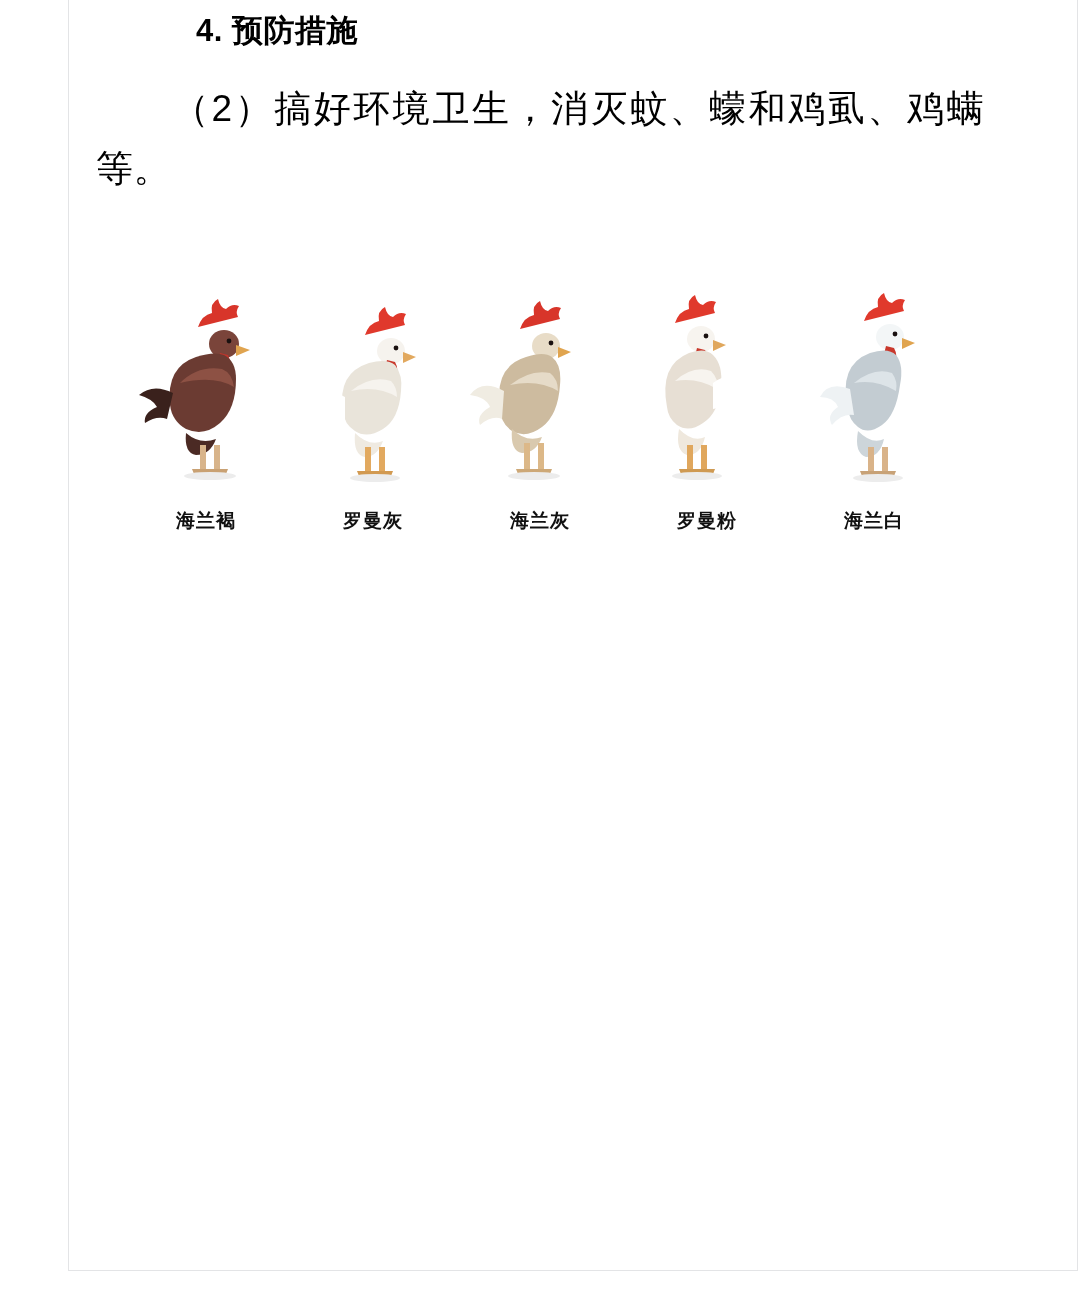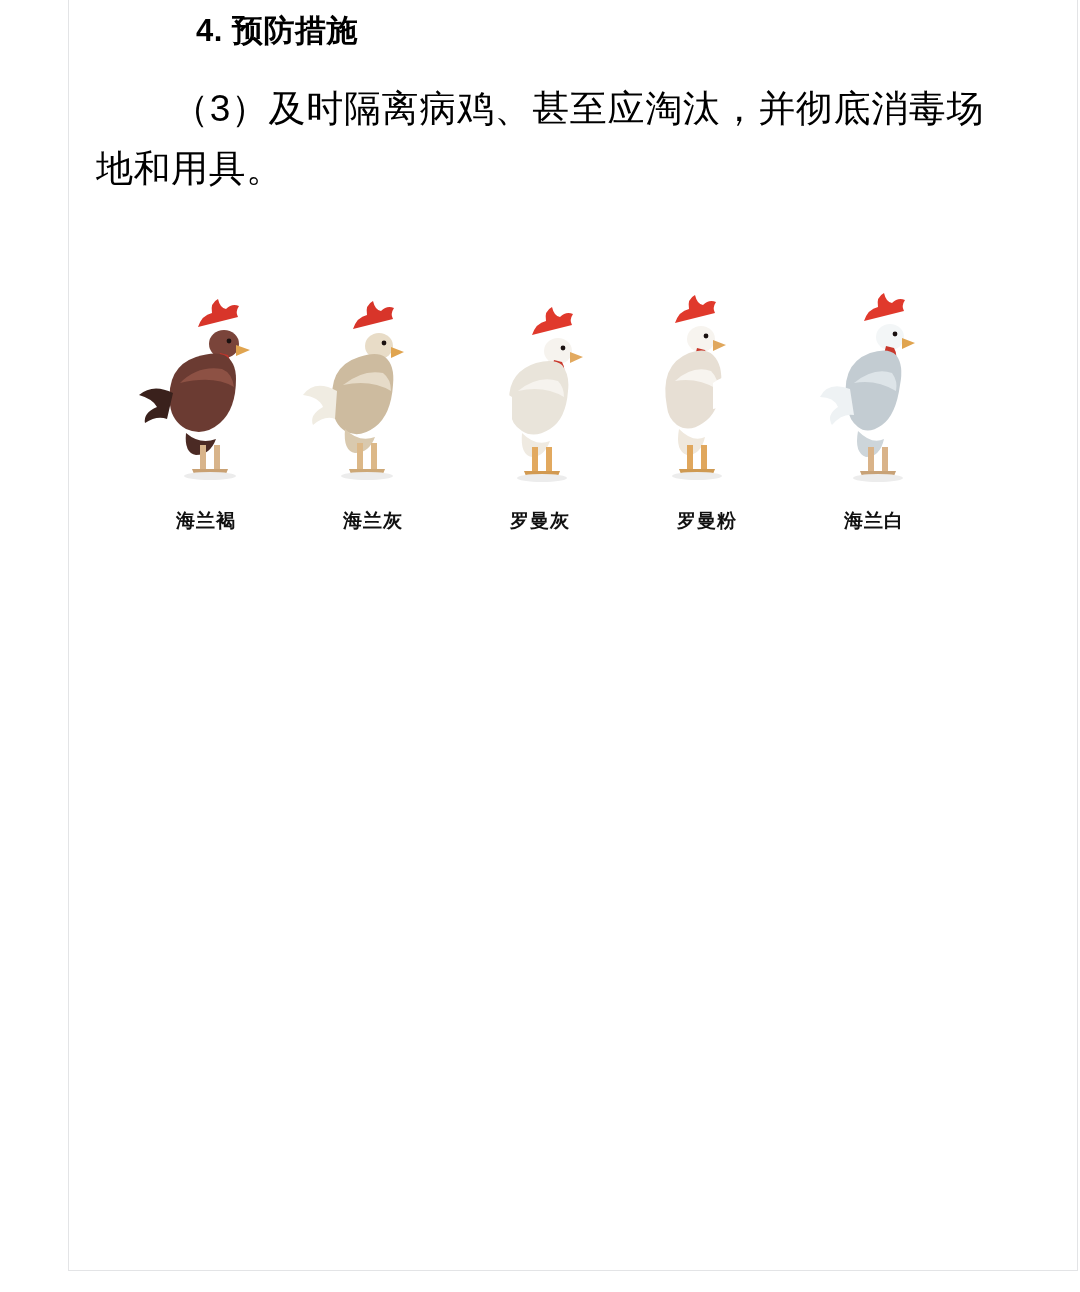--- a/index.html
+++ b/index.html
@@ -94,21 +94,21 @@
 </head>
 <body>
 
 <div class="page">
   <div class="page-frame"></div>
 
   <div class="content">
 
     <h2 class="section-title">4. 预防措施</h2>
 
-    <p class="para">（3）及时隔离病鸡、甚至应淘汰，并彻底消毒场地和用具。</p>
+    <p class="para">（2）搞好环境卫生，消灭蚊、蠓和鸡虱、鸡螨等。</p>
 
     <div class="figure">
 
       <div class="breed">
         <div class="breed-art">
           <svg viewBox="0 0 160 215" xmlns="http://www.w3.org/2000/svg">
             <g>
               <path d="M72 40 q4 -12 14 -14 q-2 -10 6 -14 q2 9 8 10 q6 -6 13 -3 q-4 6 -1 11 z" fill="#d8352a"></path>
               <ellipse cx="98" cy="57" rx="15" ry="14" fill="#7a443a"></ellipse>
               <path d="M110 58 l14 5 l-14 6 z" fill="#e0a44f"></path>
@@ -126,20 +126,44 @@
             </g>
           </svg>
         </div>
         <div class="breed-label">海兰褐</div>
       </div>
 
       <div class="breed">
         <div class="breed-art">
           <svg viewBox="0 0 160 215" xmlns="http://www.w3.org/2000/svg">
             <g>
+              <path d="M72 48 q4 -12 14 -14 q-2 -10 6 -14 q2 9 8 10 q6 -6 13 -3 q-4 6 -1 11 z" fill="#e0392c"></path>
+              <ellipse cx="98" cy="64" rx="14" ry="13" fill="#f6f3ee"></ellipse>
+              <path d="M110 65 l13 5 l-13 6 z" fill="#e2a95f"></path>
+              <circle cx="103" cy="61" r="2.4" fill="#1a1110"></circle>
+              <path d="M94 73 q-3 10 -1 15 q4 6 10 2 q3 -8 -1 -15 z" fill="#c9382c"></path>
+              <path d="M50 124 q-6 -38 26 -48 q18 -5 26 2 q8 10 6 26 q-2 28 -18 38 q-16 10 -28 2 q-11 -7 -12 -20z" fill="#e9e4da"></path>
+              <path d="M58 104 q20 -16 40 -10 q6 6 6 16 q-20 -12 -46 -6z" fill="#f6f3ee"></path>
+              <path d="M52 110 q-24 -14 -38 4 q18 2 22 12 q-16 8 -10 20 q12 -12 26 -8z" fill="#ffffff"></path>
+              <path d="M62 146 q14 14 28 8 q-6 16 -18 16 q-12 -2 -10 -24z" fill="#efeae1"></path>
+              <rect x="72" y="160" width="6" height="24" fill="#e2a95f"></rect>
+              <rect x="86" y="160" width="6" height="24" fill="#e2a95f"></rect>
+              <path d="M64 184 h20 l-2 5 h-16 z" fill="#d29a52"></path>
+              <path d="M80 184 h20 l-2 5 h-16 z" fill="#d29a52"></path>
+              <ellipse cx="82" cy="191" rx="25" ry="4" fill="#ececec"></ellipse>
+            </g>
+          </svg>
+        </div>
+        <div class="breed-label">罗曼灰</div>
+      </div>
+
+      <div class="breed">
+        <div class="breed-art">
+          <svg viewBox="0 0 160 215" xmlns="http://www.w3.org/2000/svg">
+            <g>
               <path d="M60 42 q4 -12 14 -14 q-2 -10 6 -14 q2 9 8 10 q6 -6 13 -3 q-4 6 -1 11 z" fill="#d8352a"></path>
               <ellipse cx="86" cy="59" rx="14" ry="13" fill="#e8dcc7"></ellipse>
               <path d="M98 60 l13 5 l-13 6 z" fill="#e0a44f"></path>
               <circle cx="91" cy="56" r="2.4" fill="#1a1110"></circle>
               <path d="M82 68 q-3 10 -1 15 q4 6 10 2 q3 -8 -1 -15 z" fill="#c0352c"></path>
               <path d="M40 120 q-6 -40 26 -50 q18 -6 26 0 q10 8 8 28 q-2 30 -18 42 q-16 12 -30 4 q-12 -8 -12 -24z" fill="#cdbb9f"></path>
               <path d="M50 98 q20 -16 40 -12 q8 6 8 18 q-20 -12 -48 -6z" fill="#e6dbc8"></path>
               <path d="M44 104 q-22 -12 -34 4 q16 2 20 12 q-14 8 -10 18 q12 -10 22 -6z" fill="#f0ece2"></path>
               <path d="M52 142 q14 14 30 8 q-6 16 -20 16 q-12 -2 -10 -24z" fill="#d9c9ae"></path>
               <rect x="64" y="156" width="6" height="26" fill="#dcb888"></rect>
@@ -150,44 +174,20 @@
             </g>
           </svg>
         </div>
         <div class="breed-label">海兰灰</div>
       </div>
 
       <div class="breed">
         <div class="breed-art">
           <svg viewBox="0 0 160 215" xmlns="http://www.w3.org/2000/svg">
             <g>
-              <path d="M72 48 q4 -12 14 -14 q-2 -10 6 -14 q2 9 8 10 q6 -6 13 -3 q-4 6 -1 11 z" fill="#e0392c"></path>
-              <ellipse cx="98" cy="64" rx="14" ry="13" fill="#f6f3ee"></ellipse>
-              <path d="M110 65 l13 5 l-13 6 z" fill="#e2a95f"></path>
-              <circle cx="103" cy="61" r="2.4" fill="#1a1110"></circle>
-              <path d="M94 73 q-3 10 -1 15 q4 6 10 2 q3 -8 -1 -15 z" fill="#c9382c"></path>
-              <path d="M50 124 q-6 -38 26 -48 q18 -5 26 2 q8 10 6 26 q-2 28 -18 38 q-16 10 -28 2 q-11 -7 -12 -20z" fill="#e9e4da"></path>
-              <path d="M58 104 q20 -16 40 -10 q6 6 6 16 q-20 -12 -46 -6z" fill="#f6f3ee"></path>
-              <path d="M52 110 q-24 -14 -38 4 q18 2 22 12 q-16 8 -10 20 q12 -12 26 -8z" fill="#ffffff"></path>
-              <path d="M62 146 q14 14 28 8 q-6 16 -18 16 q-12 -2 -10 -24z" fill="#efeae1"></path>
-              <rect x="72" y="160" width="6" height="24" fill="#e2a95f"></rect>
-              <rect x="86" y="160" width="6" height="24" fill="#e2a95f"></rect>
-              <path d="M64 184 h20 l-2 5 h-16 z" fill="#d29a52"></path>
-              <path d="M80 184 h20 l-2 5 h-16 z" fill="#d29a52"></path>
-              <ellipse cx="82" cy="191" rx="25" ry="4" fill="#ececec"></ellipse>
-            </g>
-          </svg>
-        </div>
-        <div class="breed-label">罗曼灰</div>
-      </div>
-
-      <div class="breed">
-        <div class="breed-art">
-          <svg viewBox="0 0 160 215" xmlns="http://www.w3.org/2000/svg">
-            <g>
               <path d="M48 36 q4 -12 14 -14 q-2 -10 6 -14 q2 9 8 10 q6 -6 13 -3 q-4 6 -1 11 z" fill="#e0392c"></path>
               <ellipse cx="74" cy="52" rx="14" ry="13" fill="#f7f4ef"></ellipse>
               <path d="M86 53 l13 5 l-13 6 z" fill="#e0a75d"></path>
               <circle cx="79" cy="49" r="2.4" fill="#1a1110"></circle>
               <path d="M70 61 q-3 10 -1 15 q4 6 10 2 q3 -8 -1 -15 z" fill="#c9382c"></path>
               <path d="M40 120 q-8 -42 22 -54 q16 -6 24 2 q10 10 8 30 q-2 28 -18 38 q-14 10 -26 2 q-9 -7 -10 -18z" fill="#e7dfd4"></path>
               <path d="M48 94 q18 -16 36 -10 q8 8 6 18 q-20 -12 -42 -8z" fill="#f7f4ef"></path>
               <path d="M86 96 q22 -16 34 2 q-16 2 -18 14 q14 6 10 18 q-12 -12 -26 -8z" fill="#ffffff"></path>
               <path d="M52 142 q14 14 26 8 q-4 18 -18 18 q-12 -4 -8 -26z" fill="#efe8dd"></path>
               <rect x="60" y="158" width="6" height="24" fill="#e0a75d"></rect>

